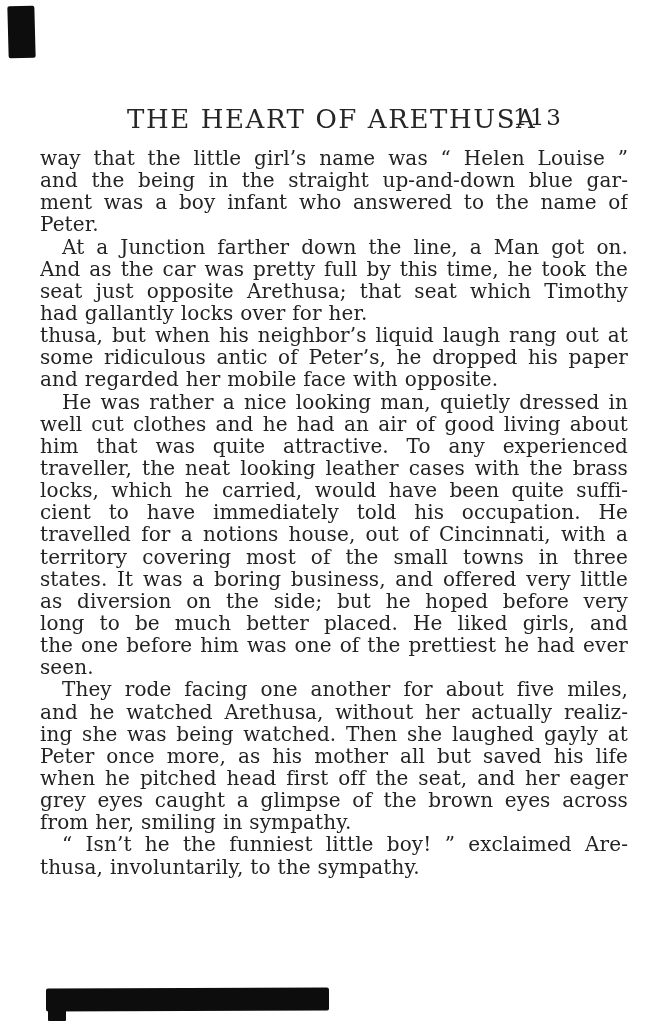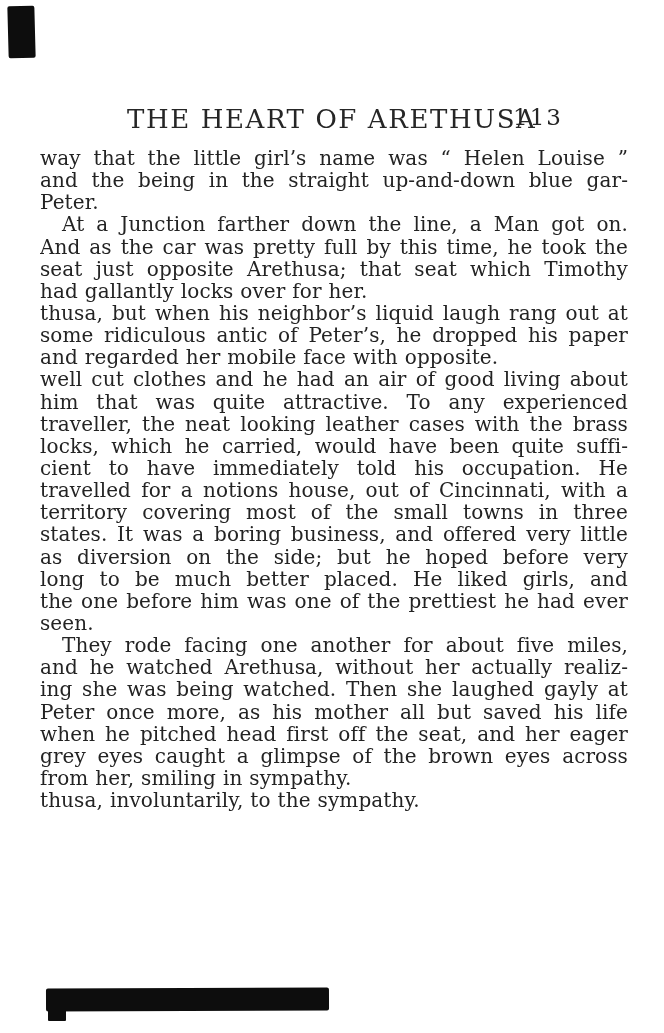--- a/index.html
+++ b/index.html
@@ -102,47 +102,50 @@
 <div class="page">
 
   <div class="running-header">
     <span class="running-title">THE HEART OF ARETHUSA</span>
     <span class="page-number">113</span>
   </div>
 
   <div class="page-body">
       <div class="line">way that the little girl’s name was “ Helen Louise ”</div>
       <div class="line">and the being in the straight up-and-down blue gar-</div>
+      <div class="line">ment was a boy infant who answered to the name of</div>
       <div class="line end">Peter.</div>
       <div class="line indent">At a Junction farther down the line, a Man got on.</div>
       <div class="line">And as the car was pretty full by this time, he took the</div>
       <div class="line">seat just opposite Arethusa; that seat which Timothy</div>
       <div class="line end">had gallantly locks over for her.</div>
       <div class="line">thusa, but when his neighbor’s liquid laugh rang out at</div>
       <div class="line">some ridiculous antic of Peter’s, he dropped his paper</div>
       <div class="line end">and regarded her mobile face with opposite.</div>
+      <div class="line indent">He was rather a nice looking man, quietly dressed in</div>
       <div class="line">well cut clothes and he had an air of good living about</div>
       <div class="line">him that was quite attractive.  To any experienced</div>
       <div class="line">traveller, the neat looking leather cases with the brass</div>
       <div class="line">locks, which he carried, would have been quite suffi-</div>
       <div class="line">cient to have immediately told his occupation.  He</div>
       <div class="line">travelled for a notions house, out of Cincinnati, with a</div>
       <div class="line">territory covering most of the small towns in three</div>
       <div class="line">states.  It was a boring business, and offered very little</div>
       <div class="line">as diversion on the side; but he hoped before very</div>
       <div class="line">long to be much better placed.  He liked girls, and</div>
       <div class="line">the one before him was one of the prettiest he had ever</div>
       <div class="line end">seen.</div>
       <div class="line indent">They rode facing one another for about five miles,</div>
       <div class="line">and he watched Arethusa, without her actually realiz-</div>
       <div class="line">ing she was being watched.  Then she laughed gayly at</div>
       <div class="line">Peter once more, as his mother all but saved his life</div>
       <div class="line">when he pitched head first off the seat, and her eager</div>
       <div class="line">grey eyes caught a glimpse of the brown eyes across</div>
       <div class="line end">from her, smiling in sympathy.</div>
+      <div class="line indent">“ Isn’t he the funniest little boy! ” exclaimed Are-</div>
       <div class="line end">thusa, involuntarily, to the sympathy.</div>
     </div>
 
   <div class="artifact blob"></div>
   <div class="artifact bar"></div>
   <div class="artifact nub"></div>
 
 </div>
 
 </body></html>

